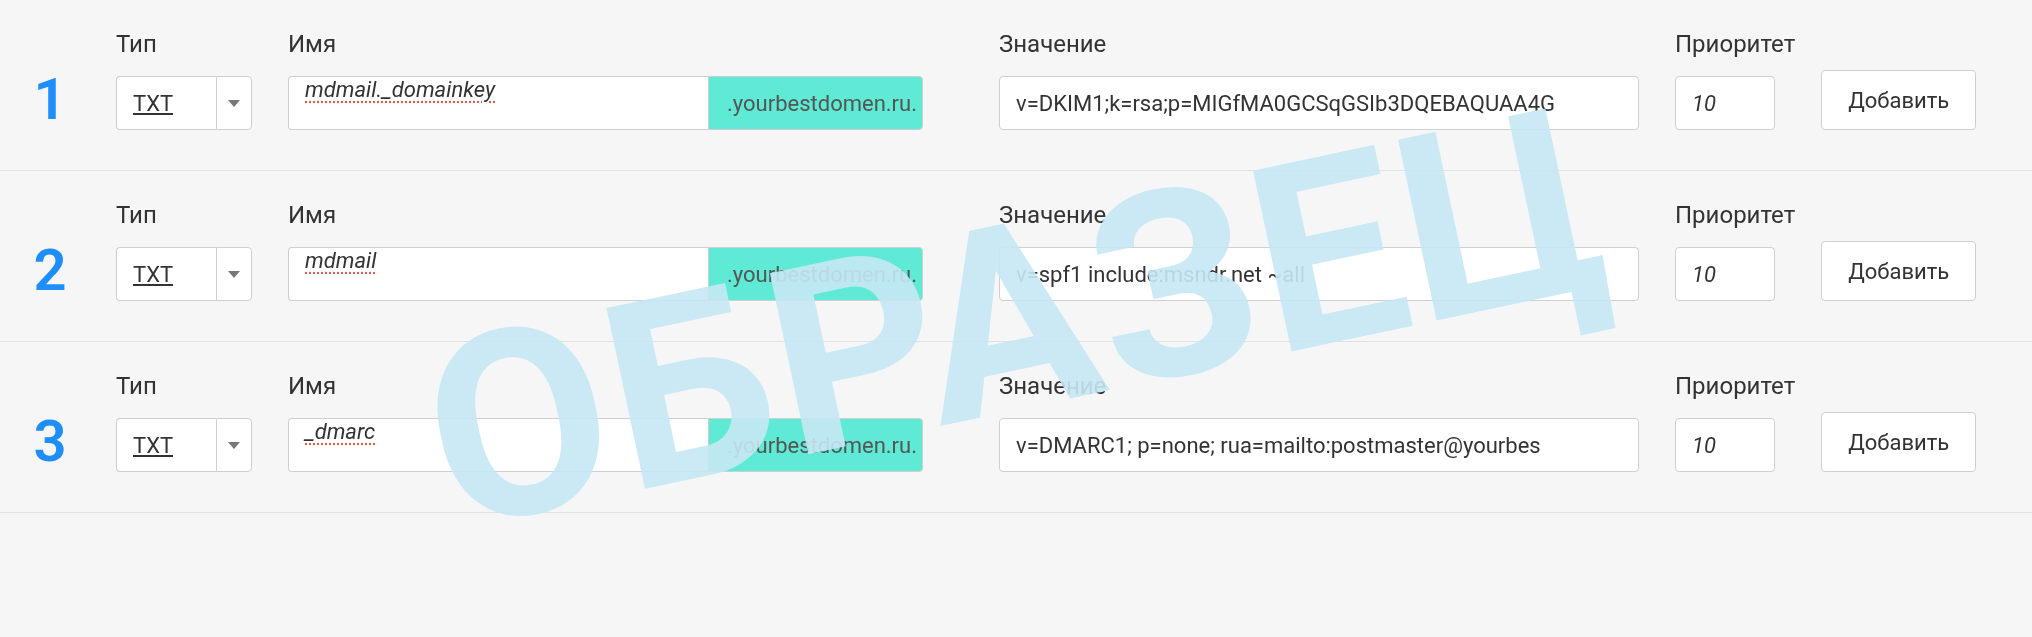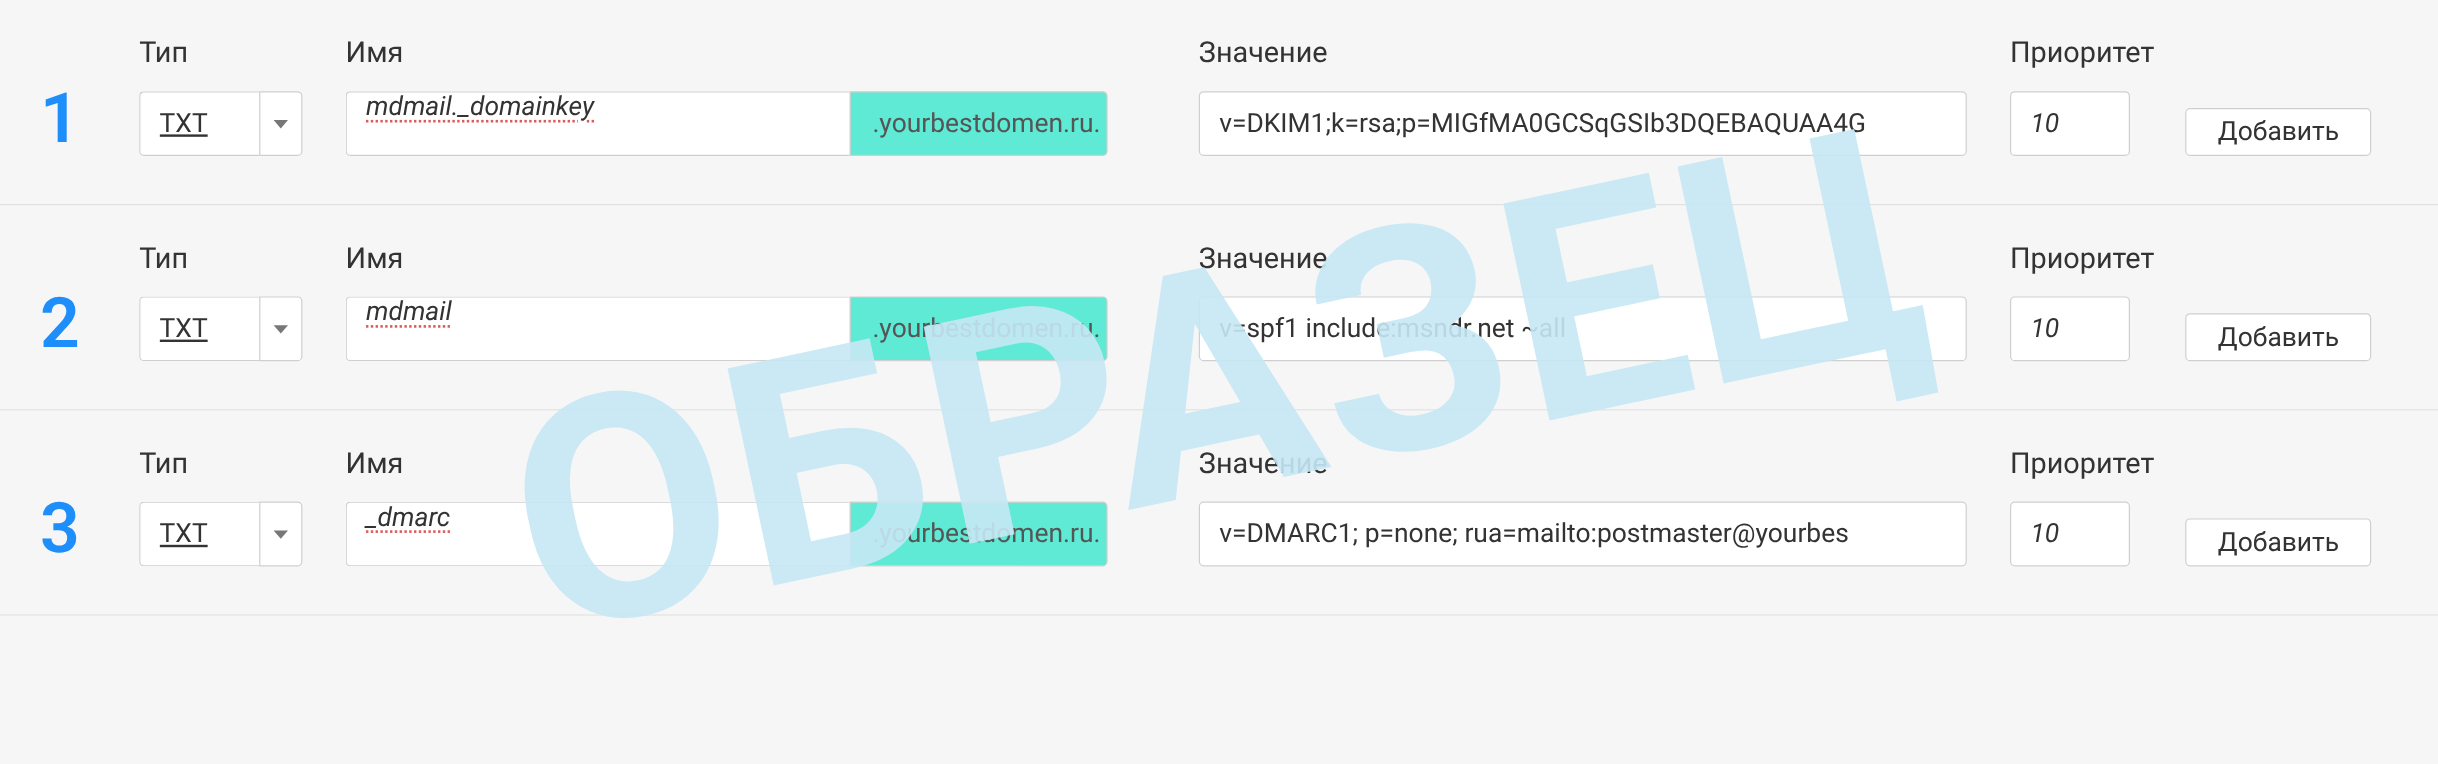--- a/index.html
+++ b/index.html
@@ -109,21 +109,21 @@
       color:#555;
       font-size:22px;
       display:flex;align-items:center;
       padding:0 18px;
       width:215px;
     }
     .gap{width:40px;}
     .value-input{width:640px;}
     .prio-input{width:100px;font-style:italic;}
     .add-btn{
-      height:40px;
+      height:60px;
       border:1px solid #cfcfcf;
       border-radius:4px;
       background:#fff;
       font-size:22px;
       color:#333;
       padding:0 26px;
       font-family:inherit;
       cursor:pointer;
       margin-left:6px;
     }

